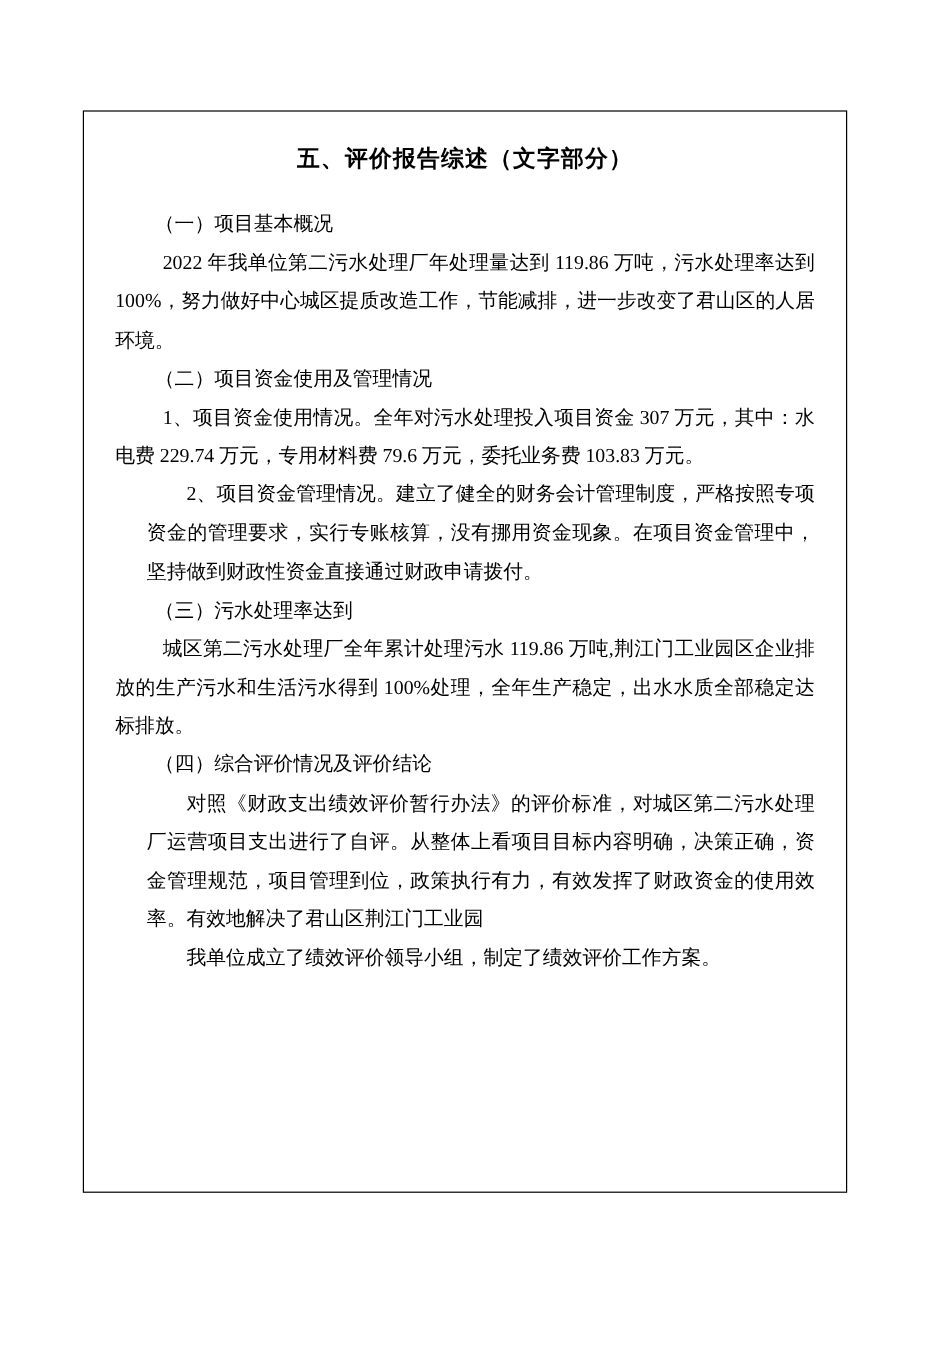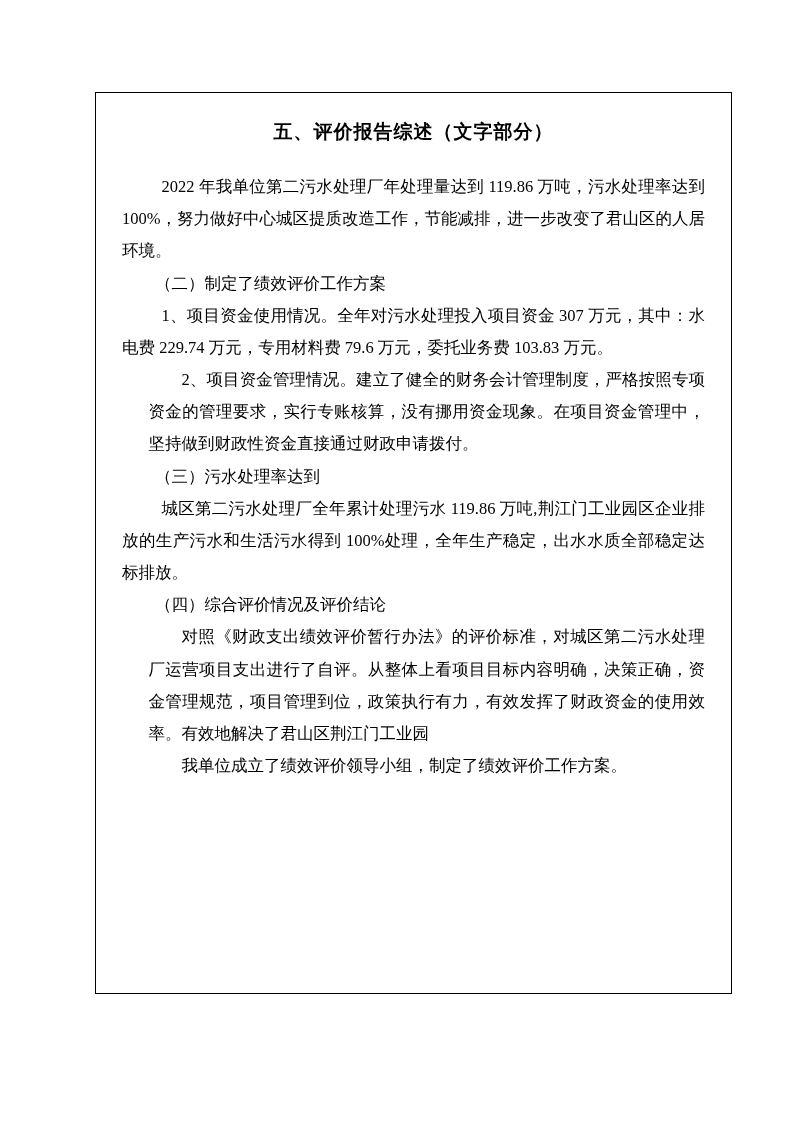--- a/index.html
+++ b/index.html
@@ -14,21 +14,21 @@
     color: #000000;
   }
   .page {
     position: relative;
     width: 793px;
     height: 1122px;
     box-sizing: border-box;
   }
   .doc-frame {
     position: absolute;
-    left: 95px;
+    left: 69px;
     top: 92px;
     width: 637px;
     height: 902px;
     border: 1.5px solid #000000;
     box-sizing: border-box;
     padding: 18px 26px 0 26px;
   }
   .doc-title {
     text-align: center;
     font-size: 19px;
@@ -61,23 +61,24 @@
   }
 </style>
 </head>
 <body>
 
 <div class="page">
   <div class="doc-frame">
 
     <div class="doc-title">五、评价报告综述（文字部分）</div>
 
+    <p class="section-head">（一）项目基本概况</p>
     <p class="para indent3">2022 年我单位第二污水处理厂年处理量达到 119.86 万吨，污水处理率达到 100%，努力做好中心城区提质改造工作，节能减排，进一步改变了君山区的人居环境。</p>
 
-    <p class="section-head">（二）制定了绩效评价工作方案</p>
+    <p class="section-head">（二）项目资金使用及管理情况</p>
     <p class="para indent3">1、项目资金使用情况。全年对污水处理投入项目资金 307 万元，其中：水电费 229.74 万元，专用材料费 79.6 万元，委托业务费 103.83 万元。</p>
     <p class="para block-indent">2、项目资金管理情况。建立了健全的财务会计管理制度，严格按照专项资金的管理要求，实行专账核算，没有挪用资金现象。在项目资金管理中，坚持做到财政性资金直接通过财政申请拨付。</p>
 
     <p class="section-head">（三）污水处理率达到</p>
     <p class="para indent3">城区第二污水处理厂全年累计处理污水 119.86 万吨,荆江门工业园区企业排放的生产污水和生活污水得到 100%处理，全年生产稳定，出水水质全部稳定达标排放。</p>
 
     <p class="section-head">（四）综合评价情况及评价结论</p>
     <p class="para block-indent">对照《财政支出绩效评价暂行办法》的评价标准，对城区第二污水处理厂运营项目支出进行了自评。从整体上看项目目标内容明确，决策正确，资金管理规范，项目管理到位，政策执行有力，有效发挥了财政资金的使用效率。有效地解决了君山区荆江门工业园</p>
     <p class="para block-indent">我单位成立了绩效评价领导小组，制定了绩效评价工作方案。</p>
 

